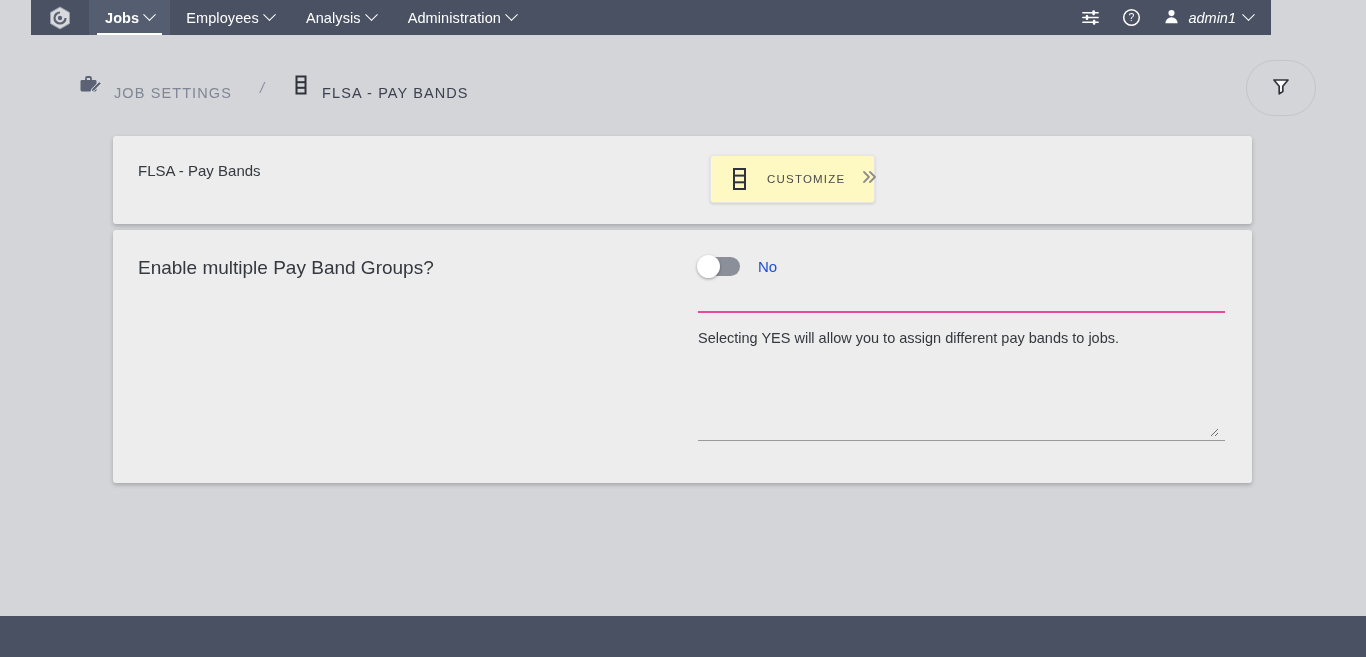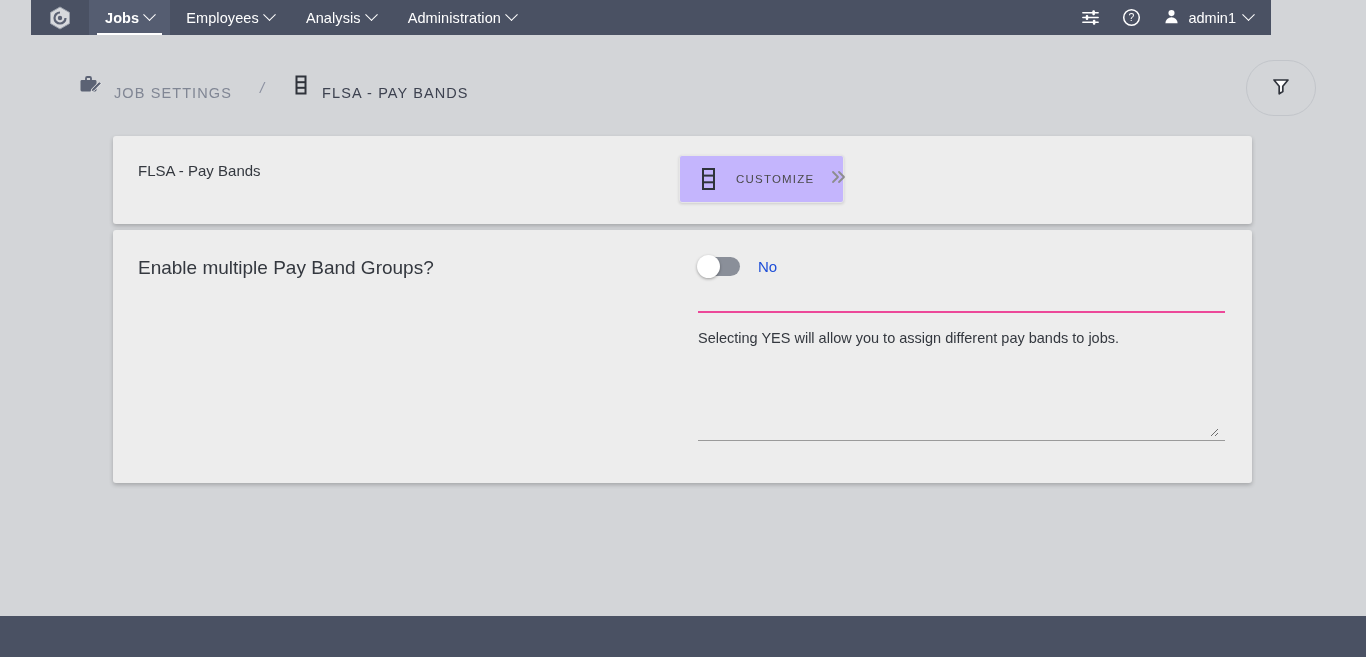--- a/index.html
+++ b/index.html
@@ -50,21 +50,21 @@
   .topbar-right {
     margin-left: auto; display: flex; align-items: center;
     gap: 22px; padding-right: 18px;
   }
   .tb-icon {
     display: flex; align-items: center; justify-content: center;
     color: #ffffff; cursor: pointer;
   }
   .user-block {
     display: flex; align-items: center; gap: 8px;
-    color: #fff; font-size: 14.5px; cursor: pointer;
+    color: #fff; font-size: 14.5px; cursor: pointer; font-style: italic;
   }
 
   
   .breadcrumb {
     position: absolute; top: 70px; left: 78px;
     display: flex; align-items: center; gap: 0;
     height: 34px;
   }
   .bc-item { display: flex; align-items: flex-end; gap: 12px; cursor: pointer; }
   .bc-label {
@@ -95,23 +95,23 @@
   }
   #card-title { top: 136px; height: 88px; }
   #card-settings { top: 230px; height: 253px; }
 
   .card-title-text {
     position: absolute; left: 25px; top: 26px;
     font-size: 15px; color: #34383f;
   }
 
   .customize-btn {
-    position: absolute; left: 566px; top: 19px;
+    position: absolute; left: 597px; top: 19px;
     width: 165px; height: 48px;
-    background: #c4b5fd; border: 1px solid #e6e6e6; border-radius: 3px;
+    background: #fef9c3; border: 1px solid #e6e6e6; border-radius: 3px;
     box-shadow: 0 1px 3px rgba(0,0,0,.14);
     display: flex; align-items: center; cursor: pointer;
   }
   .customize-btn .cb-icon { margin-left: 18px; display: flex; }
   .customize-btn .cb-label {
     margin-left: 18px; font-size: 11.5px; letter-spacing: 1.2px;
     color: #4a4a4a;
   }
   .customize-btn .cb-chev { margin-left: 16px; color: #8d8d8d; }
 

